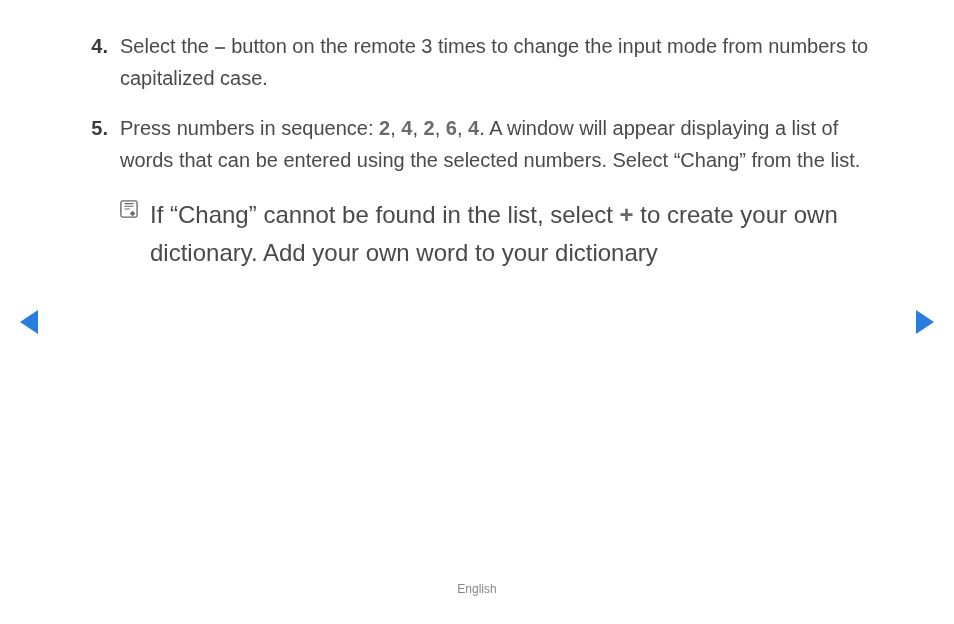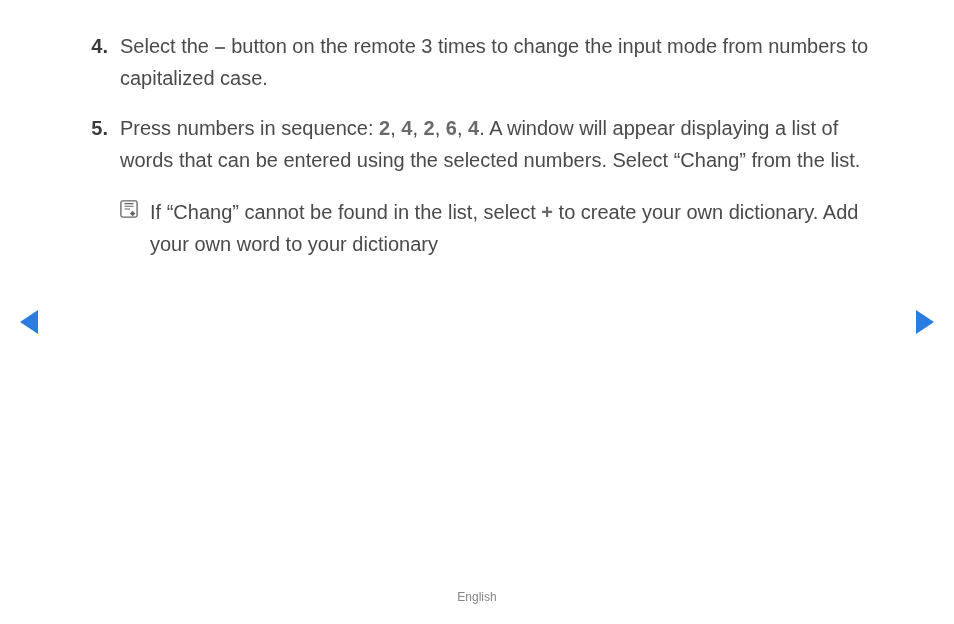--- a/index.html
+++ b/index.html
@@ -37,21 +37,21 @@
   }
   .bold-num {
     font-weight: bold;
     color: #6a6a6a;
   }
   .note-item {
     display: flex;
     margin-left: 40px;
     margin-top: 20px;
     line-height: 1.6;
-    font-size: 20px;
+    font-size: 24px;
   }
   .note-icon {
     min-width: 30px;
     padding-right: 10px;
     display: flex;
     align-items: flex-start;
     padding-top: 4px;
   }
   .note-icon svg {
     width: 18px;
@@ -75,21 +75,21 @@
     border-right: 18px solid #2a7de0;
   }
   .nav-right {
     right: 20px;
     border-top: 12px solid transparent;
     border-bottom: 12px solid transparent;
     border-left: 18px solid #2a7de0;
   }
   .footer {
     position: absolute;
-    bottom: 20px;
+    bottom: 28px;
     left: 0;
     right: 0;
     text-align: center;
     font-size: 12px;
     color: #888;
   }
 </style>
 </head>
 <body>
 

